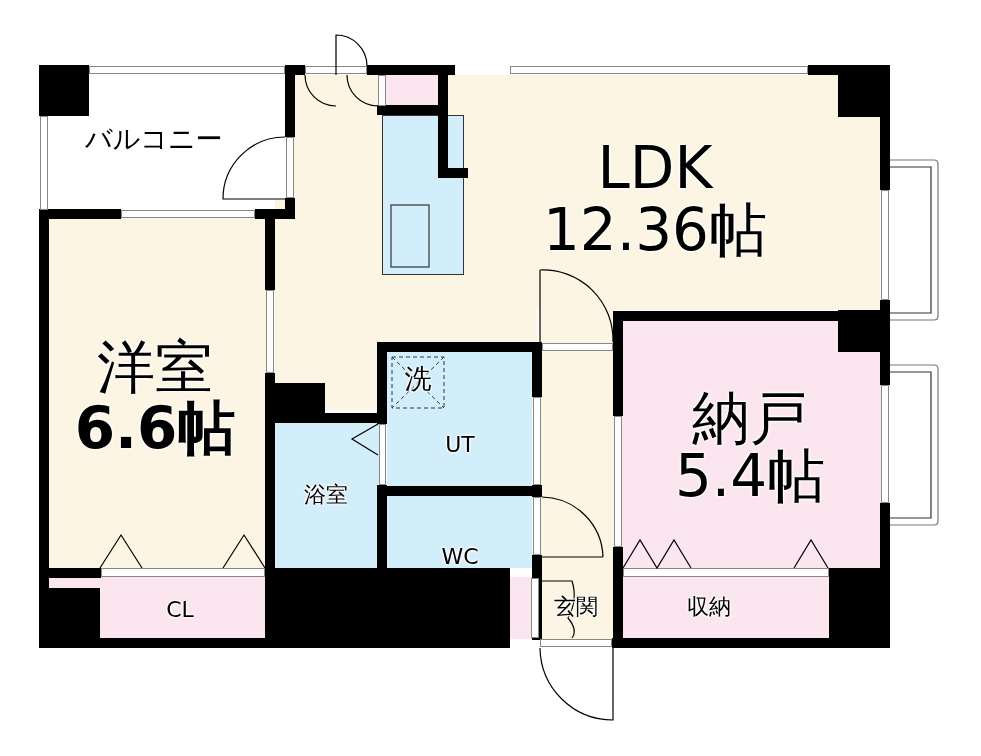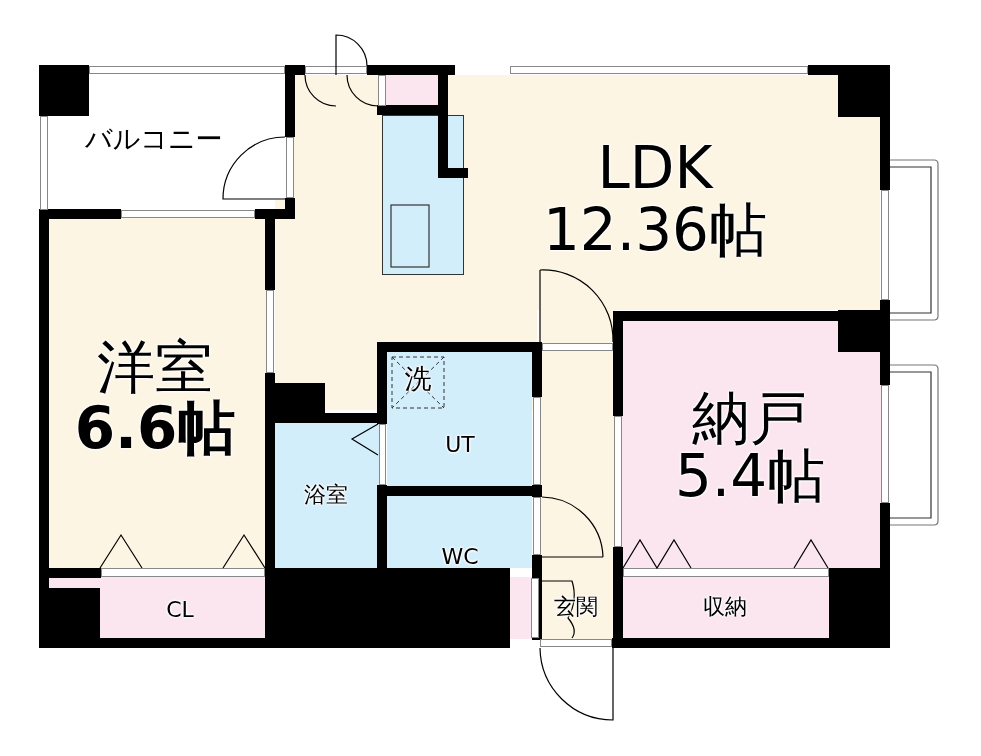--- a/index.html
+++ b/index.html
@@ -160,13 +160,13 @@
 
 <div class="label big" style="left:655px;top:388px;width:190px;">納戸</div>
 <div class="label big" style="left:655px;top:446px;width:190px;">5.4帖</div>
 
 <div class="label med" style="left:398px;top:365px;width:40px;">洗</div>
 <div class="label sm" style="left:420px;top:433px;width:80px;">UT</div>
 <div class="label sm" style="left:280px;top:483px;width:92px;font-family:Liberation Serif, serif;">浴室</div>
 <div class="label sm" style="left:420px;top:545px;width:80px;">WC</div>
 <div class="label sm" style="left:140px;top:598px;width:80px;">CL</div>
 <div class="label sm" style="left:540px;top:595px;width:72px;">玄関</div>
-<div class="label sm" style="left:660px;top:595px;width:130px;">収納</div>
+<div class="label sm" style="left:644px;top:595px;width:130px;">収納</div>
 
 </body></html>

